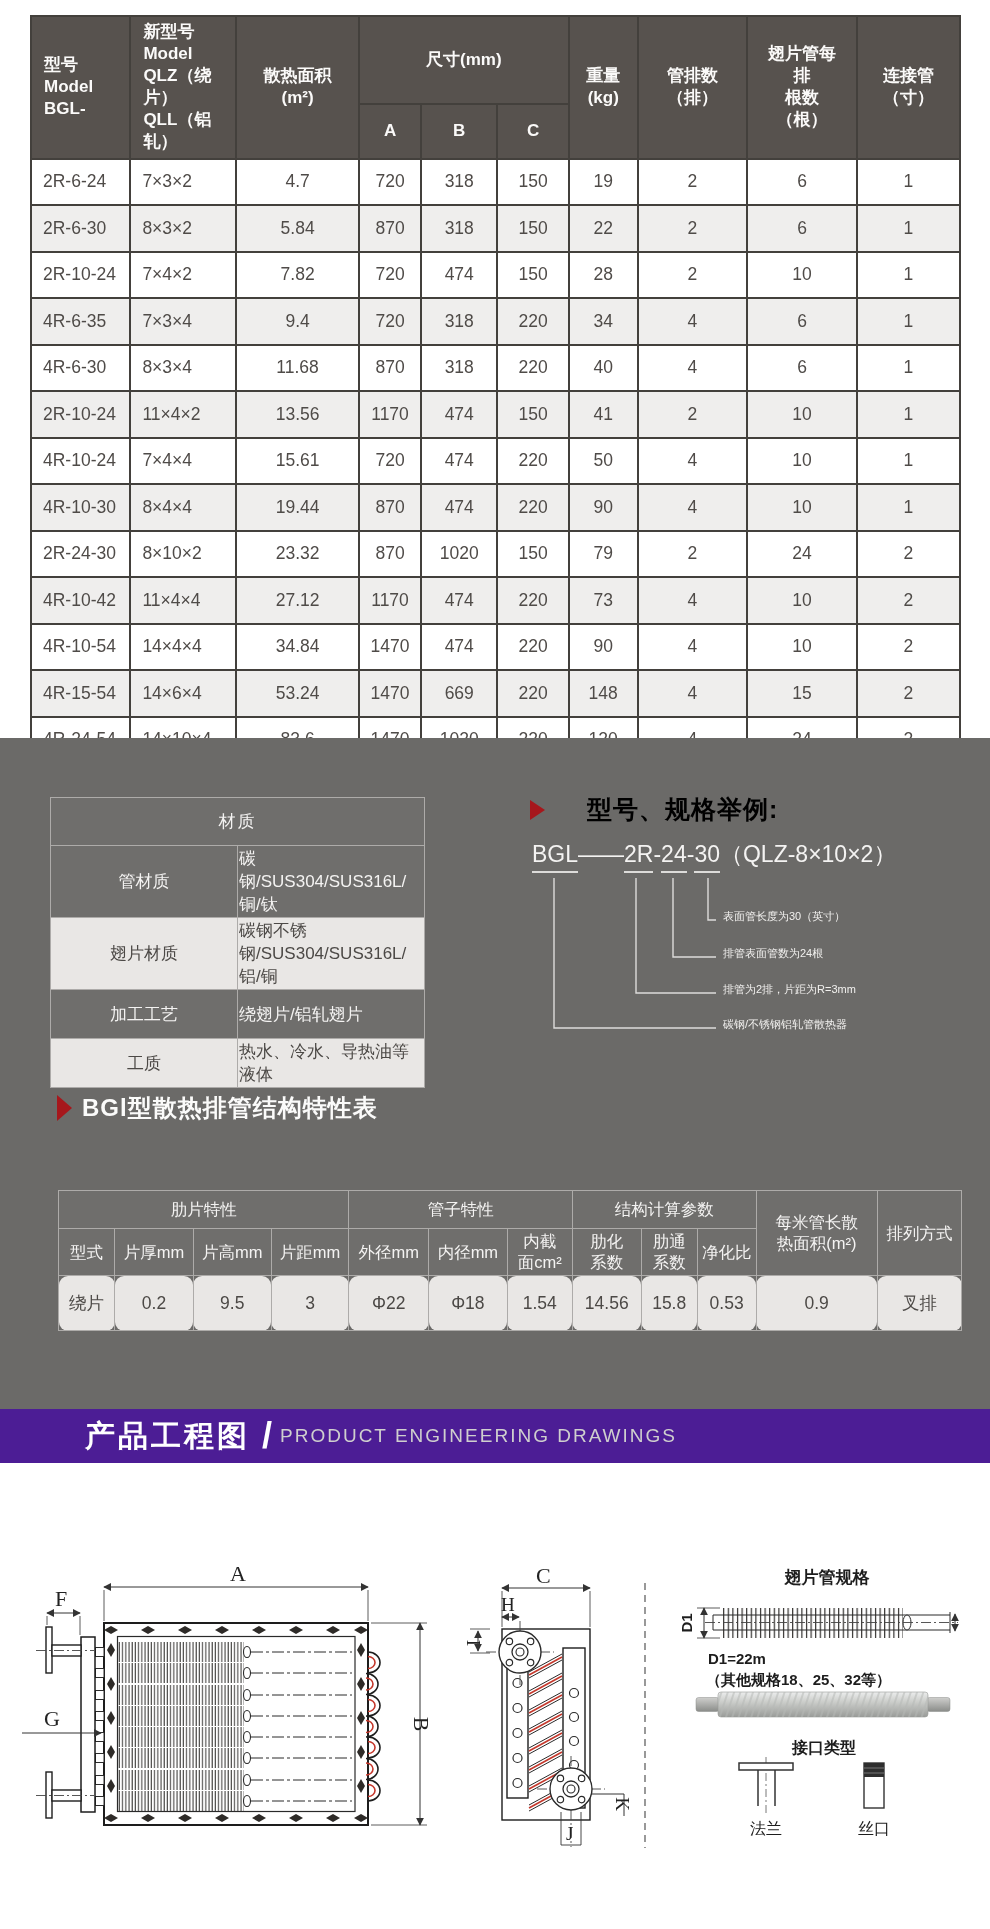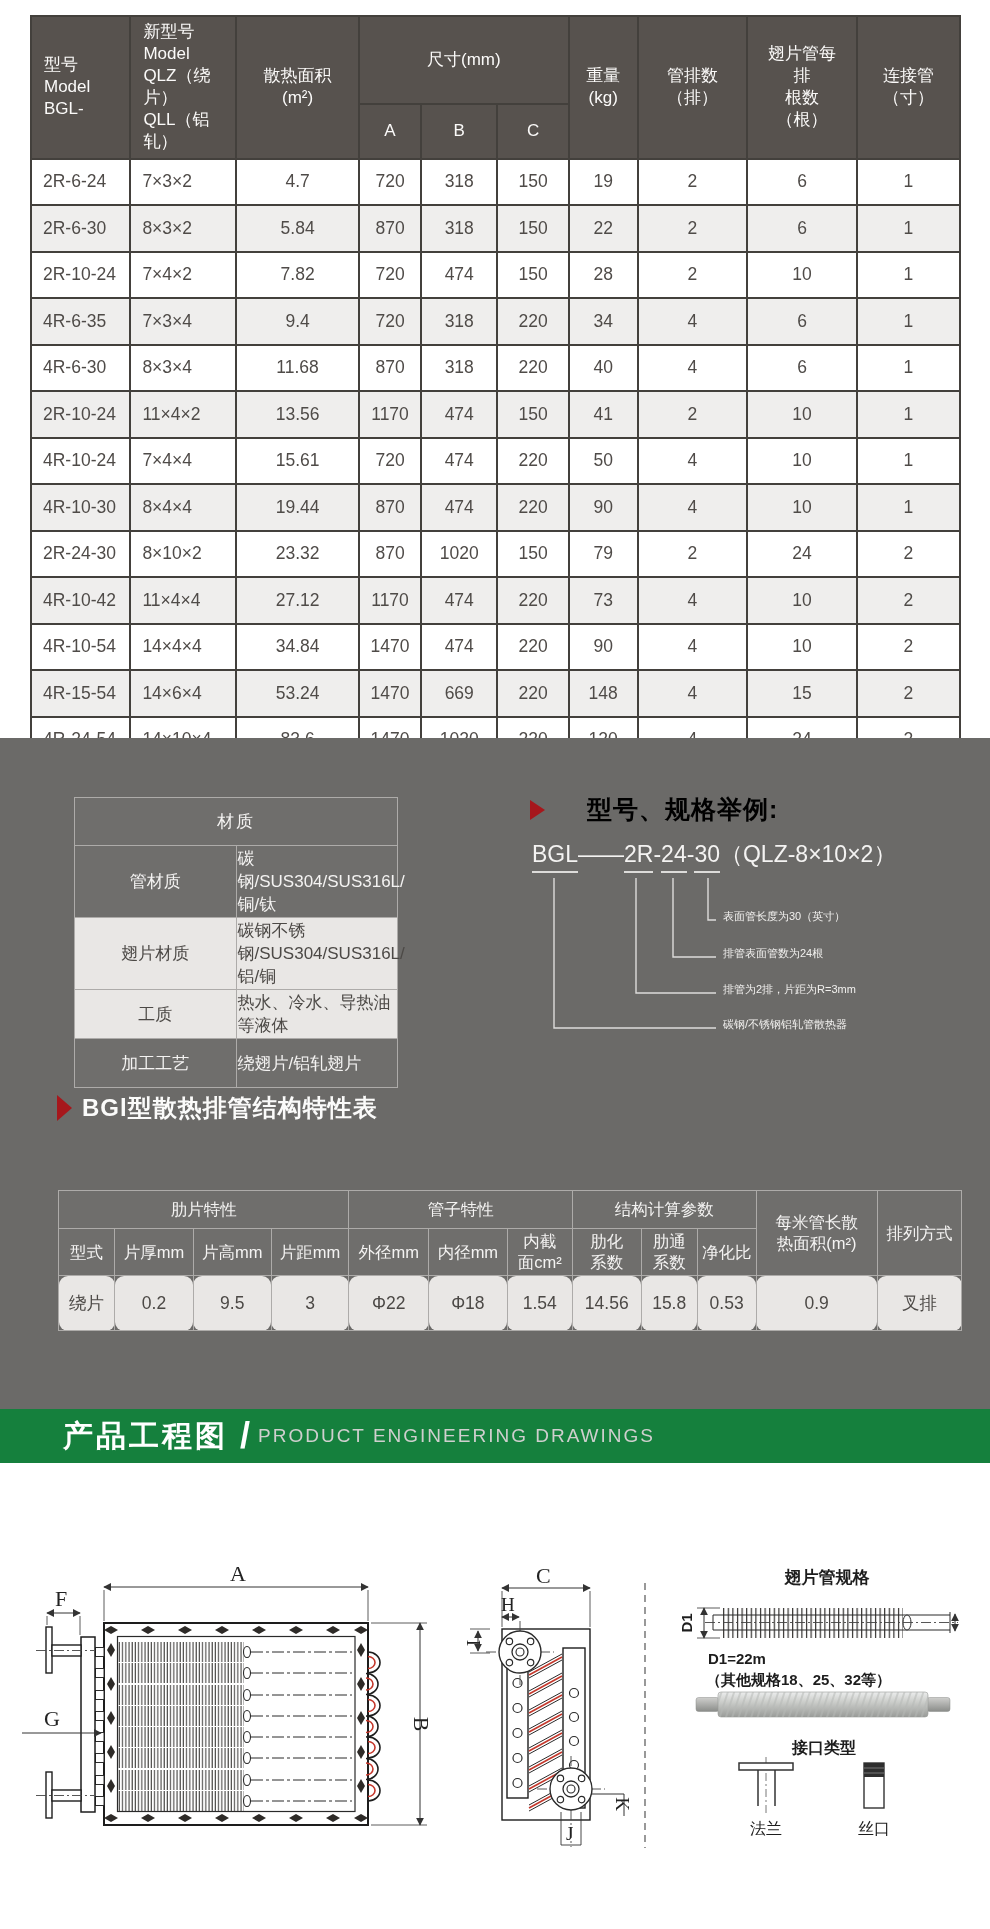--- a/index.html
+++ b/index.html
@@ -2,33 +2,33 @@
 <html><head>
 <meta charset="utf-8">
 <style>
   html,body{margin:0;padding:0;background:#fff;}
   #page{position:relative;width:990px;height:1929px;background:#ffffff;overflow:hidden;
         font-family:"Liberation Sans","DejaVu Sans",sans-serif;}
 
   
   #spec-table{position:absolute;left:30px;top:15px;width:931px;border-collapse:collapse;table-layout:fixed;}
   #spec-table th,#spec-table td{border:2px solid #43403c;}
-  #spec-table th{background:#57524e;color:#fbfaf9;font-weight:normal;font-size:17px;line-height:1.3;
+  #spec-table th{background:#57524e;color:#fbfaf9;font-weight:bold;font-size:17px;line-height:1.3;
                  white-space:pre-line;text-align:center;vertical-align:middle;padding:4px 12px;}
   #spec-table th.al{text-align:left;padding-left:12px;}
   #spec-table tr.h1{height:77px;} #spec-table tr.h2{height:48px;}
   #spec-table td{height:42.5px;font-size:17.5px;color:#4f4b48;text-align:center;vertical-align:middle;background:#ffffff;}
   #spec-table td.al{text-align:left;padding-left:11px;}
   #spec-table tbody tr:nth-child(even) td{background:#efeeed;}
 
   
   #dark{position:absolute;left:0;top:738px;width:990px;height:671px;background:#6b6a68;}
 
   
-  #mat-table{position:absolute;left:74px;top:59px;width:324px;border-collapse:collapse;table-layout:fixed;}
+  #mat-table{position:absolute;left:50px;top:59px;width:375px;border-collapse:collapse;table-layout:fixed;}
   #mat-table td{border:1px solid #adaba9;font-size:17px;vertical-align:middle;}
   #mat-table td.mhead{height:45px;text-align:center;color:#f4f3f2;background:rgba(255,255,255,0.03);letter-spacing:2px;}
   #mat-table tr.mrow td{height:46px;}
   #mat-table td.mlab{width:105px;text-align:center;}
   #mat-table td.mval{}
   #mat-table tr.mdark td{background:rgba(255,255,255,0.03);color:#f4f3f2;}
   #mat-table tr.mlight td{background:#e9e7e5;color:#4c4946;}
 
   
   .tri{display:inline-block;width:0;height:0;border-top:10px solid transparent;border-bottom:10px solid transparent;
@@ -45,22 +45,22 @@
             color:#fbfbfa;font-size:24px;font-weight:bold;letter-spacing:1px;}
   #st-title .tri{border-top-width:13px;border-bottom-width:13px;border-left-width:15px;}
   #struct-table{position:absolute;left:58px;top:452px;width:904px;border-collapse:collapse;table-layout:fixed;}
   #struct-table th,#struct-table td{border:1px solid #adaba9;vertical-align:middle;text-align:center;}
   #struct-table th{background:rgba(255,255,255,0.03);color:#f4f3f2;font-weight:normal;font-size:16.5px;
                    white-space:pre-line;line-height:1.25;}
   #struct-table tr.g1{height:38px;} #struct-table tr.g2{height:47px;}
   #struct-table td{height:52px;background:#e9e7e5;color:#4c4946;font-size:17.5px;border-radius:9px;}
 
   
-  #banner{position:absolute;left:0;top:1409px;width:990px;height:54px;background:#15803d;
-          display:flex;align-items:center;padding-left:63px;box-sizing:border-box;}
+  #banner{position:absolute;left:0;top:1409px;width:990px;height:54px;background:#4c1d95;
+          display:flex;align-items:center;padding-left:85px;box-sizing:border-box;}
   #banner .zh{color:#ffffff;font-size:30px;font-weight:bold;letter-spacing:3px;}
   #banner .slash{color:#ffffff;font-size:36px;font-weight:bold;margin:0 8px 0 12px;}
   #banner .en{color:#cfcfce;font-size:19px;letter-spacing:2px;}
 
   
   #draw-wrap{position:absolute;left:0;top:1463px;width:990px;height:466px;}
   text.dim{font-family:"Liberation Serif","DejaVu Serif",serif;font-size:22px;fill:#222;}
   text.cjk{font-family:"Liberation Sans","DejaVu Sans",sans-serif;fill:#1d1d1d;}
 </style>
 </head>
@@ -274,27 +274,27 @@
             <td class="mhead" colspan="2">材质</td>
           </tr>
       <tr class="mrow mdark">
         <td class="mlab">管材质</td>
         <td class="mval">碳钢/SUS304/SUS316L/铜/钛</td>
       </tr>
       <tr class="mrow mlight">
         <td class="mlab">翅片材质</td>
         <td class="mval">碳钢不锈钢/SUS304/SUS316L/铝/铜</td>
       </tr>
+      <tr class="mrow mdark">
+        <td class="mlab">加工工艺</td>
+        <td class="mval">绕翅片/铝轧翅片</td>
+      </tr>
       <tr class="mrow mlight">
         <td class="mlab">工质</td>
         <td class="mval">热水、冷水、导热油等液体</td>
-      </tr>
-      <tr class="mrow mdark">
-        <td class="mlab">加工工艺</td>
-        <td class="mval">绕翅片/铝轧翅片</td>
       </tr>
     </tbody>
       </table>
 
     <div id="ex-title">
       <span class="tri"></span>
       <span>型号、规格举例:</span>
     </div>
     <div id="ex-model"><span class="u">BGL</span><span>——</span><span class="u">2R</span><span>-</span><span class="u">24</span><span>-</span><span class="u">30</span><span>（QLZ-8×10×2）</span></div>
 

